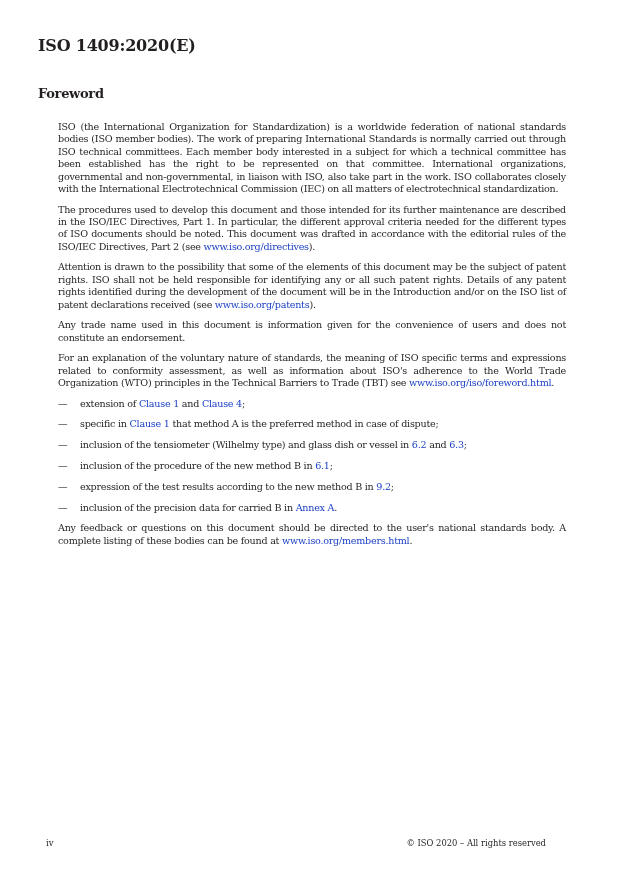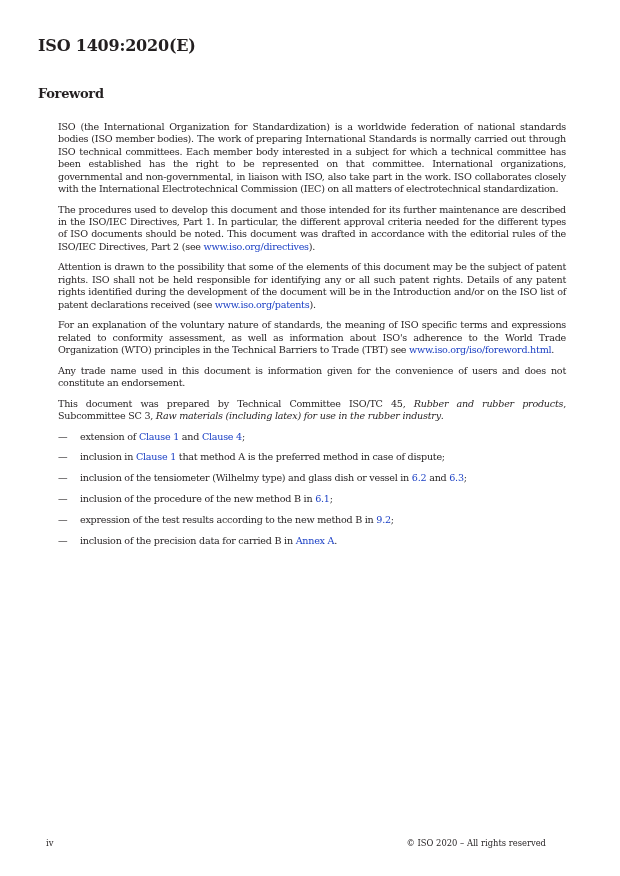--- a/index.html
+++ b/index.html
@@ -25,35 +25,35 @@
   <div class="doc-id">ISO 1409:2020(E)</div>
   <div class="title">Foreword</div>
 
   <div class="body">
     <p>ISO (the International Organization for Standardization) is a worldwide federation of national standards bodies (ISO member bodies). The work of preparing International Standards is normally carried out through ISO technical committees. Each member body interested in a subject for which a technical committee has been established has the right to be represented on that committee. International organizations, governmental and non-governmental, in liaison with ISO, also take part in the work. ISO collaborates closely with the International Electrotechnical Commission (IEC) on all matters of electrotechnical standardization.</p>
 
     <p><span>The procedures used to develop this document and those intended for its further maintenance are described in the ISO/IEC Directives, Part 1. In particular, the different approval criteria needed for the different types of ISO documents should be noted. This document was drafted in accordance with the editorial rules of the ISO/IEC Directives, Part 2 (see </span><a>www.iso.org/directives</a><span>).</span></p>
 
     <p><span>Attention is drawn to the possibility that some of the elements of this document may be the subject of patent rights. ISO shall not be held responsible for identifying any or all such patent rights. Details of any patent rights identified during the development of the document will be in the Introduction and/or on the ISO list of patent declarations received (see </span><a>www.iso.org/patents</a><span>).</span></p>
 
+    <p>Any trade name used in this document is information given for the convenience of users and does not constitute an endorsement.</p>
+
     <p><span>For an explanation of the voluntary nature of standards, the meaning of ISO specific terms and expressions related to conformity assessment, as well as information about ISO's adherence to the World Trade Organization (WTO) principles in the Technical Barriers to Trade (TBT) see </span><a>www.iso.org/iso/foreword.html</a><span>.</span></p>
 
-    <p>Any trade name used in this document is information given for the convenience of users and does not constitute an endorsement.</p>
-
-    <p><span>This document was prepared by Technical Committee ISO/TC 45, </span><i>Rubber and rubber products</i><span>, Subcommittee SC 3, </span><i>Raw materials (including latex) for use in the rubber industry</i><span>.</span></p>
 
 
     <ul>
       <li><span class="dash">—</span><span>extension of </span><a>Clause 1</a><span> and </span><a>Clause 4</a><span>;</span></li>
-      <li><span class="dash">—</span><span>inclusion in </span><a>Clause 1</a><span> that method A is the preferred method in case of dispute;</span></li>
+      <li><span class="dash">—</span><span>specific in </span><a>Clause 1</a><span> that method A is the preferred method in case of dispute;</span></li>
       <li><span class="dash">—</span><span>inclusion of the tensiometer (Wilhelmy type) and glass dish or vessel in </span><a>6.2</a><span> and </span><a>6.3</a><span>;</span></li>
       <li><span class="dash">—</span><span>inclusion of the procedure of the new method B in </span><a>6.1</a><span>;</span></li>
       <li><span class="dash">—</span><span>expression of the test results according to the new method B in </span><a>9.2</a><span>;</span></li>
       <li><span class="dash">—</span><span>inclusion of the precision data for carried B in </span><a>Annex A</a><span>.</span></li>
     </ul>
 
+    <p><span>Any feedback or questions on this document should be directed to the user's national standards body. A complete listing of these bodies can be found at </span><a>www.iso.org/members.html</a><span>.</span></p>
   </div>
 
   <div class="footer">
     <span class="page-num">iv</span>
     <span class="copyright">© ISO 2020 – All rights reserved</span>
   </div>
 </div>
 
 </body></html>

